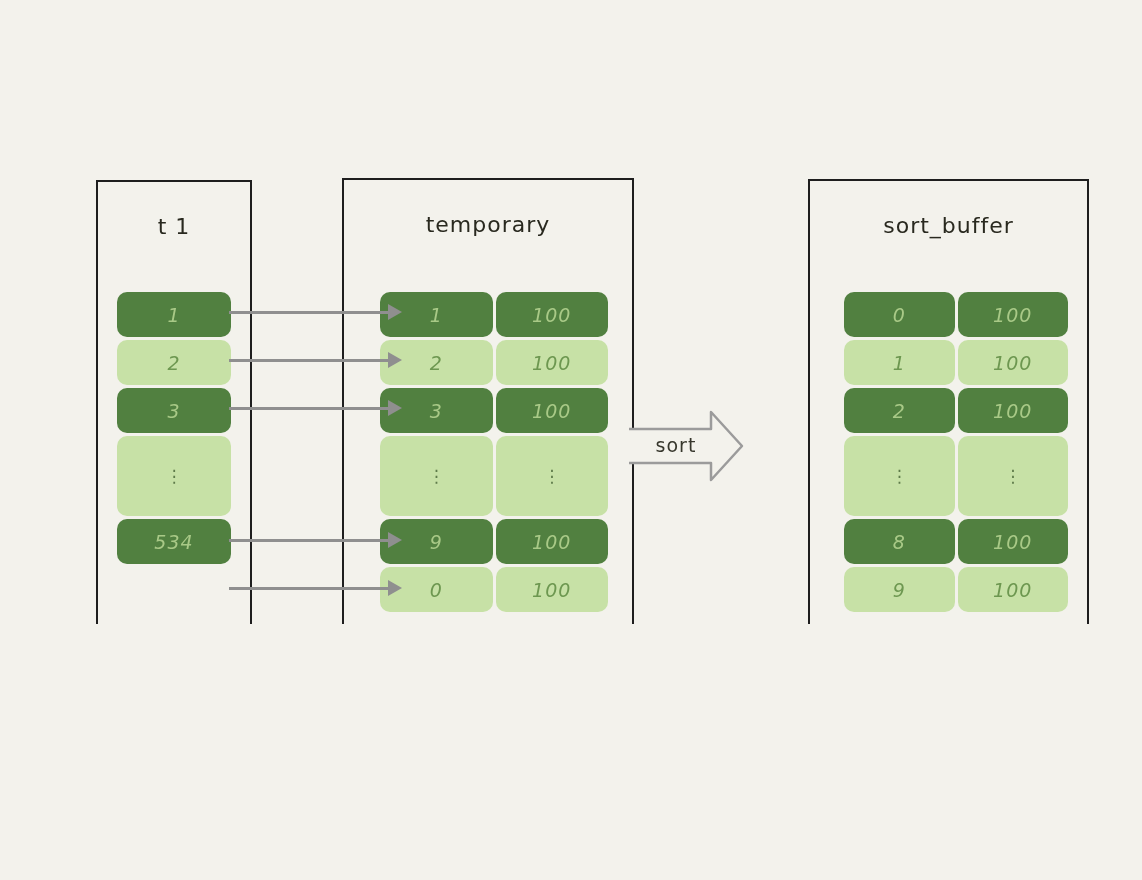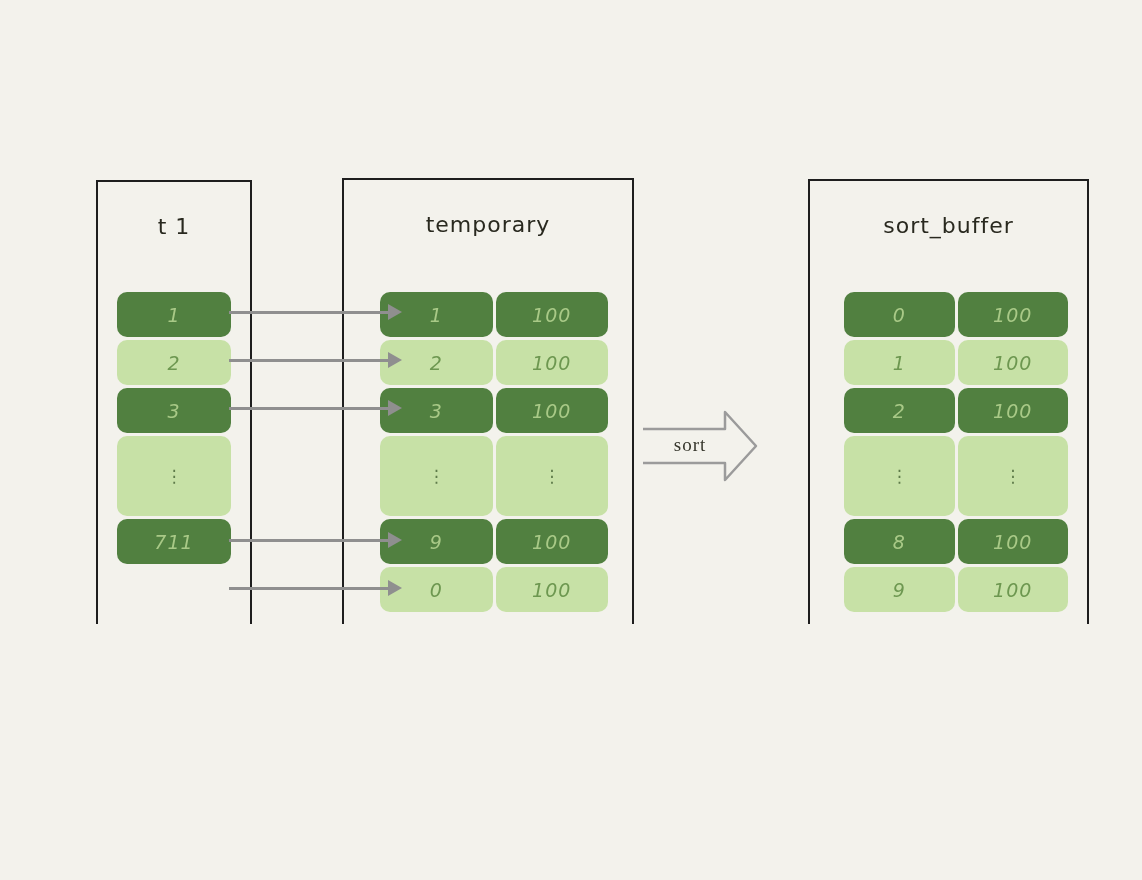--- a/index.html
+++ b/index.html
@@ -92,23 +92,22 @@
   }
   .conn-1 { top: 304px; }
   .conn-2 { top: 352px; }
   .conn-3 { top: 400px; }
   .conn-4 { top: 532px; }
   .conn-5 { top: 580px; }
 
   
   .sort-arrow {
     position: absolute;
-    left: 640px;
+    left: 626px;
     top: 408px;
-    font-family: Liberation Serif, serif;
   }
   .sort-arrow .label {
     position: absolute;
     left: 14px;
     top: 26px;
     width: 72px;
     text-align: center;
     font-size: 19px;
     color: #37372d;
     letter-spacing: 1px;
@@ -128,21 +127,21 @@
       <div class="row">
         <div class="cell light">2</div>
       </div>
       <div class="row">
         <div class="cell dark">3</div>
       </div>
       <div class="row tall">
         <div class="cell light dots">⋮</div>
       </div>
       <div class="row">
-        <div class="cell dark">711</div>
+        <div class="cell dark">534</div>
       </div>
     </div>
   </div>
 
   <div class="box box-temp">
     <div class="box-title title-line-1">temporary</div>
     <div class="cells cells-temp">
       <div class="row">
         <div class="cell dark">1</div>
         <div class="cell dark">100</div>

